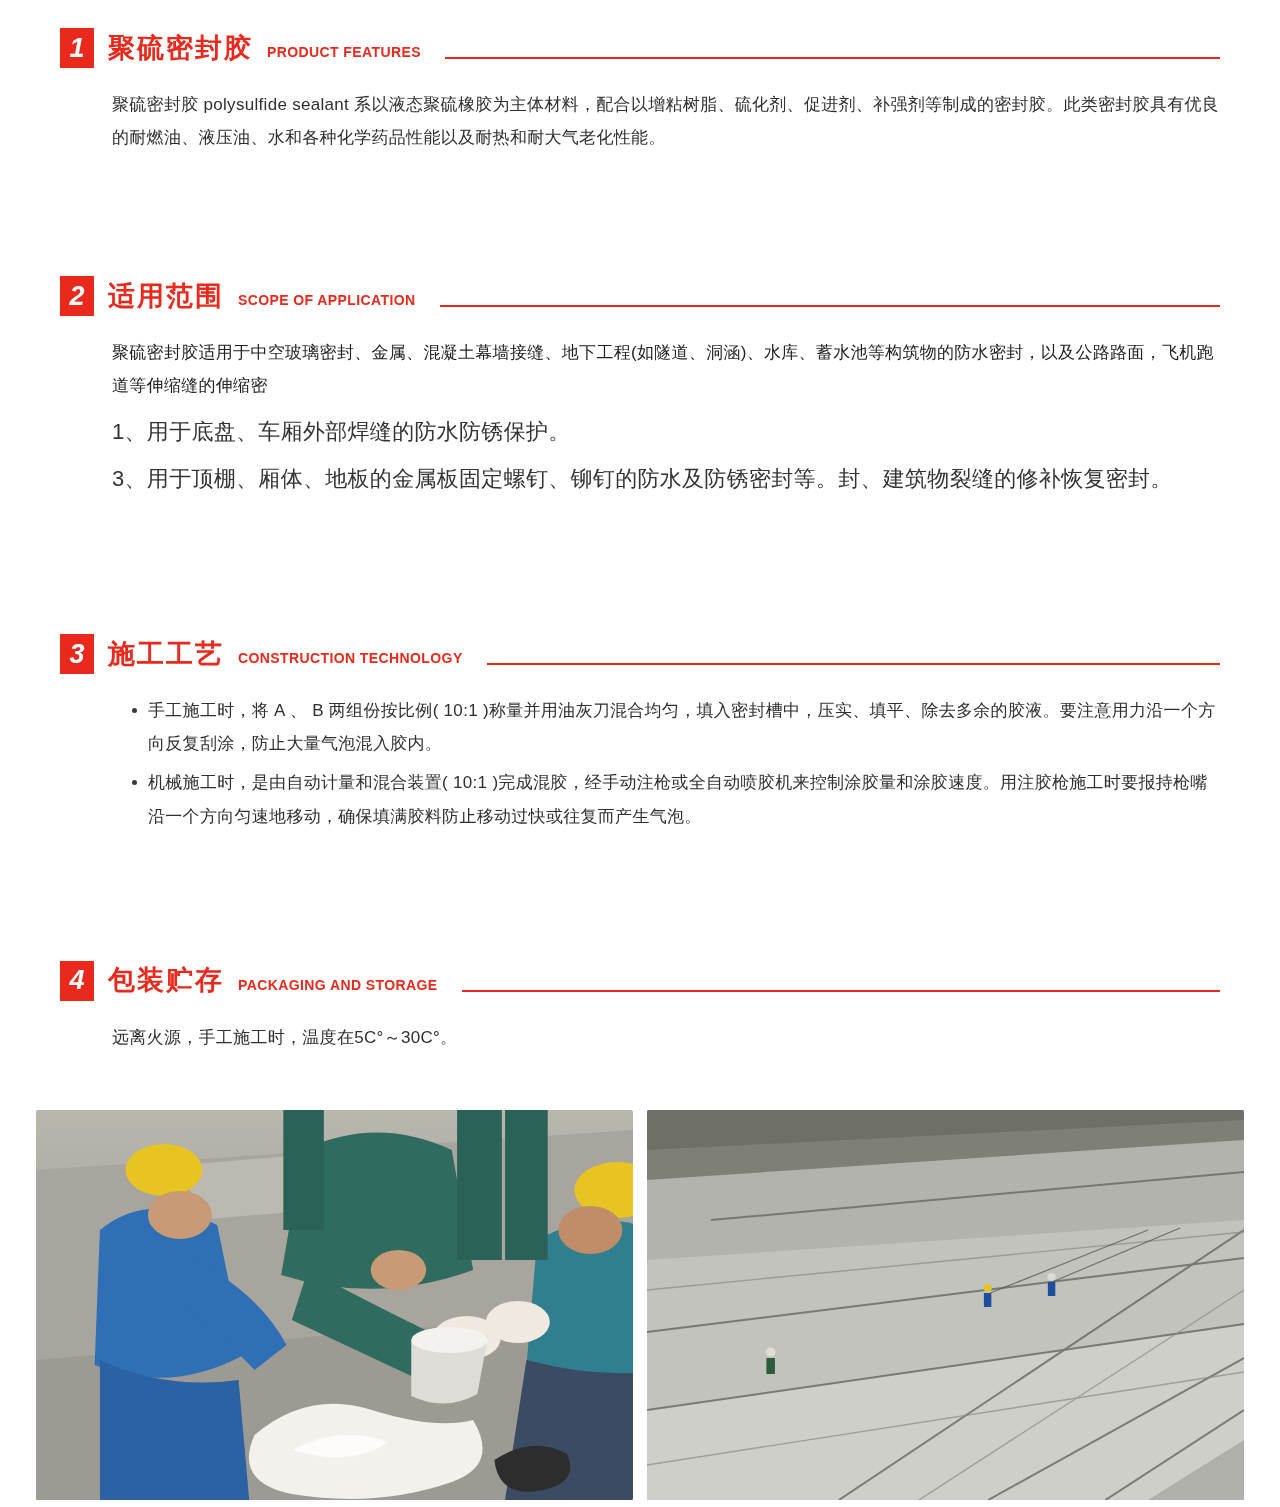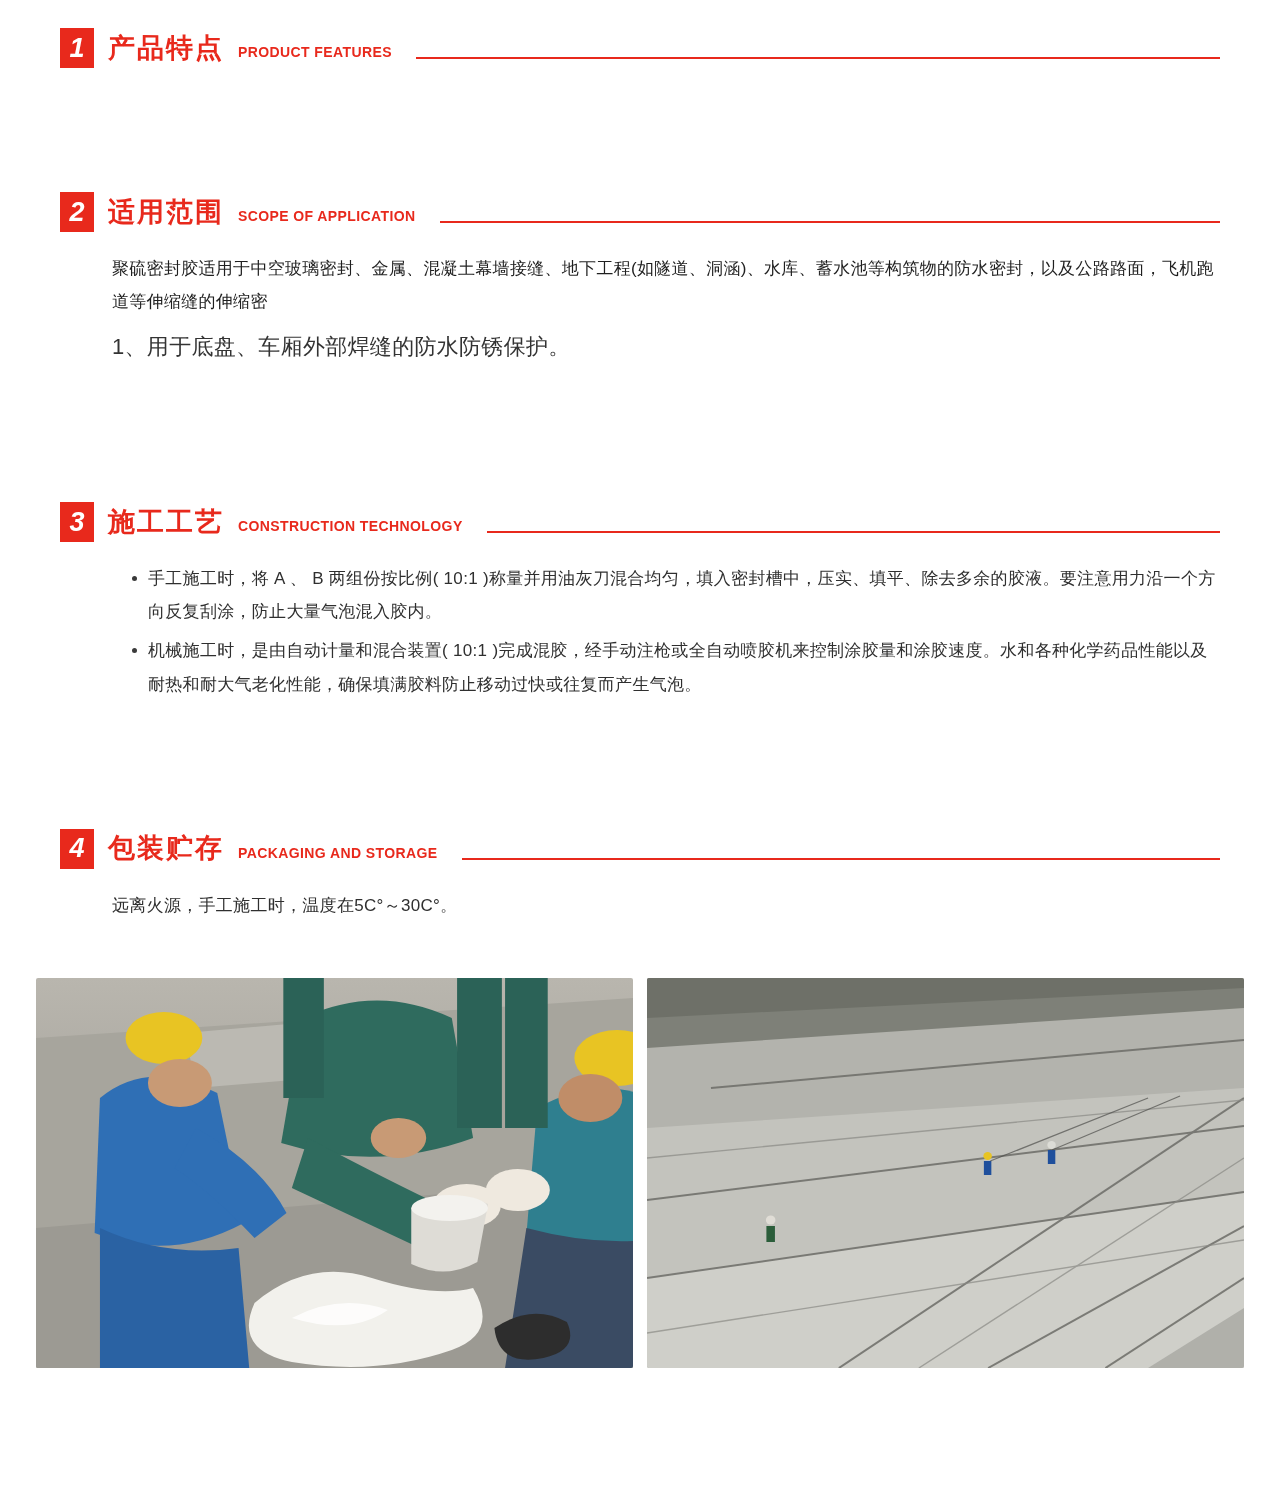--- a/index.html
+++ b/index.html
@@ -141,54 +141,58 @@
   .photo svg { display: block; width: 100%; height: 100%; }
 </style>
 </head>
 <body>
 
 <div class="page">
 
   <div class="section">
     <div class="sec-head">
       <div class="sec-num">1</div>
-      <div class="sec-title-cn">产品特点</div>
+      <div class="sec-title-cn">聚硫密封胶</div>
       <div class="sec-title-en">PRODUCT FEATURES</div>
       <div class="sec-rule"></div>
+    </div>
+    <div class="sec-body">
+      <p class="para">聚硫密封胶 polysulfide sealant 系以液态聚硫橡胶为主体材料，配合以增粘树脂、硫化剂、促进剂、补强剂等制成的密封胶。此类密封胶具有优良的耐燃油、液压油、水和各种化学药品性能以及耐热和耐大气老化性能。</p>
     </div>
   </div>
 
   <div class="gap-1"></div>
 
   <div class="section">
     <div class="sec-head">
       <div class="sec-num">2</div>
       <div class="sec-title-cn">适用范围</div>
       <div class="sec-title-en">SCOPE OF APPLICATION</div>
       <div class="sec-rule"></div>
     </div>
     <div class="sec-body">
       <p class="para bold">聚硫密封胶适用于中空玻璃密封、金属、混凝土幕墙接缝、地下工程(如隧道、洞涵)、水库、蓄水池等构筑物的防水密封，以及公路路面，飞机跑道等伸缩缝的伸缩密</p>
       <p class="item">1、用于底盘、车厢外部焊缝的防水防锈保护。</p>
+      <p class="item">3、用于顶棚、厢体、地板的金属板固定螺钉、铆钉的防水及防锈密封等。封、建筑物裂缝的修补恢复密封。</p>
     </div>
   </div>
 
   <div class="gap-2"></div>
 
   <div class="section">
     <div class="sec-head">
       <div class="sec-num">3</div>
       <div class="sec-title-cn">施工工艺</div>
       <div class="sec-title-en">CONSTRUCTION TECHNOLOGY</div>
       <div class="sec-rule"></div>
     </div>
     <div class="sec-body">
       <ul class="bullets">
         <li>手工施工时，将 A 、 B 两组份按比例( 10:1 )称量并用油灰刀混合均匀，填入密封槽中，压实、填平、除去多余的胶液。要注意用力沿一个方向反复刮涂，防止大量气泡混入胶内。</li>
-        <li>机械施工时，是由自动计量和混合装置( 10:1 )完成混胶，经手动注枪或全自动喷胶机来控制涂胶量和涂胶速度。水和各种化学药品性能以及耐热和耐大气老化性能，确保填满胶料防止移动过快或往复而产生气泡。</li>
+        <li>机械施工时，是由自动计量和混合装置( 10:1 )完成混胶，经手动注枪或全自动喷胶机来控制涂胶量和涂胶速度。用注胶枪施工时要报持枪嘴沿一个方向匀速地移动，确保填满胶料防止移动过快或往复而产生气泡。</li>
       </ul>
     </div>
   </div>
 
   <div class="gap-3"></div>
 
   <div class="section">
     <div class="sec-head">
       <div class="sec-num">4</div>
       <div class="sec-title-cn">包装贮存</div>

